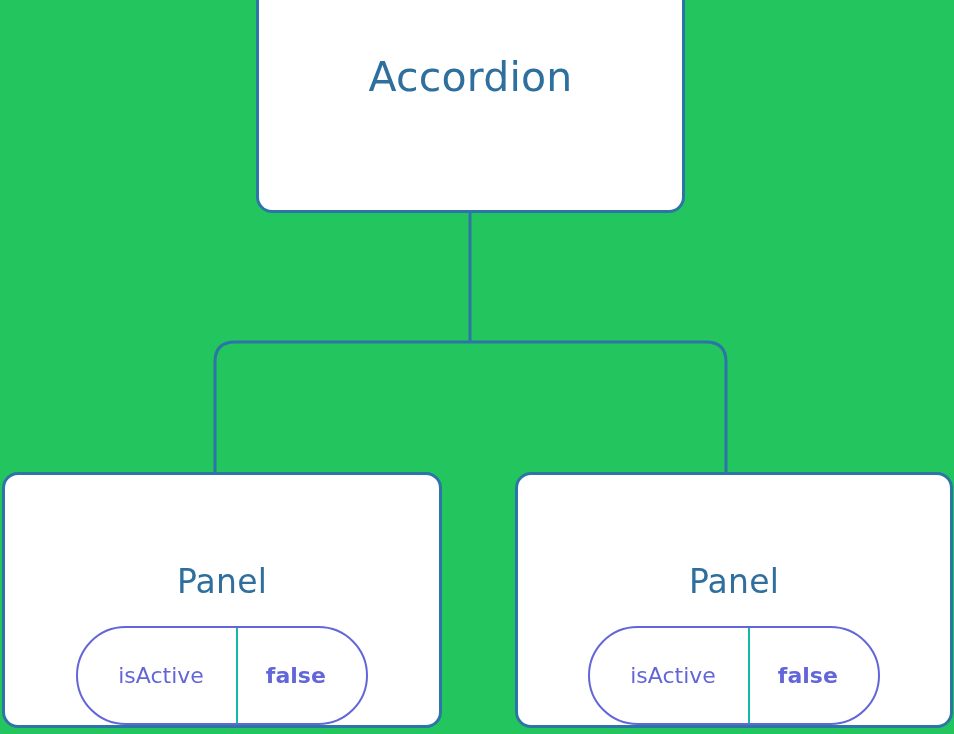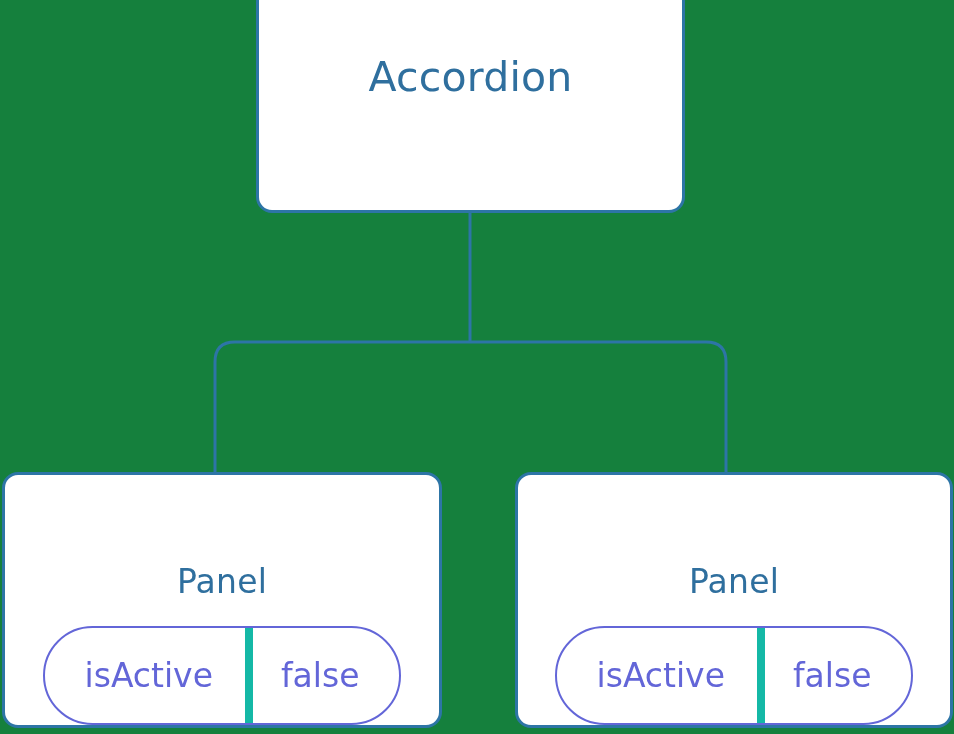--- a/index.html
+++ b/index.html
@@ -11,21 +11,21 @@
     width: 954px;
     height: 734px;
     overflow: hidden;
     font-family: "DejaVu Sans", sans-serif;
   }
 
   #canvas {
     position: relative;
     width: 954px;
     height: 734px;
-    background: #15803d;
+    background: #22c55e;
     overflow: hidden;
   }
 
   
   #edges {
     position: absolute;
     left: 0;
     top: 0;
     width: 954px;
     height: 734px;
@@ -84,31 +84,32 @@
     border-radius: 9999px;
     background: transparent;
     box-sizing: border-box;
     overflow: hidden;
   }
   .prop-key, .prop-value {
     display: flex;
     align-items: center;
     justify-content: center;
     color: #6366d8;
-    font-size: 33px;
+    font-size: 22px;
     line-height: 1;
     white-space: nowrap;
     box-sizing: border-box;
   }
   .prop-key {
     padding: 0 32px 0 40px;
   }
   .prop-value {
     padding: 0 40px 0 28px;
-    border-left: 8px solid #14b8a6;
+    border-left: 2px solid #14b8a6;
+    font-weight: bold;
   }
 </style>
 </head>
 <body>
 
 <div id="canvas">
 
   <svg id="edges" viewBox="0 0 954 734" width="954" height="734" xmlns="http://www.w3.org/2000/svg">
 
     <path d="M 470 212 L 470 342" fill="none" stroke="#2d75a6" stroke-width="3" stroke-linecap="butt"></path>

